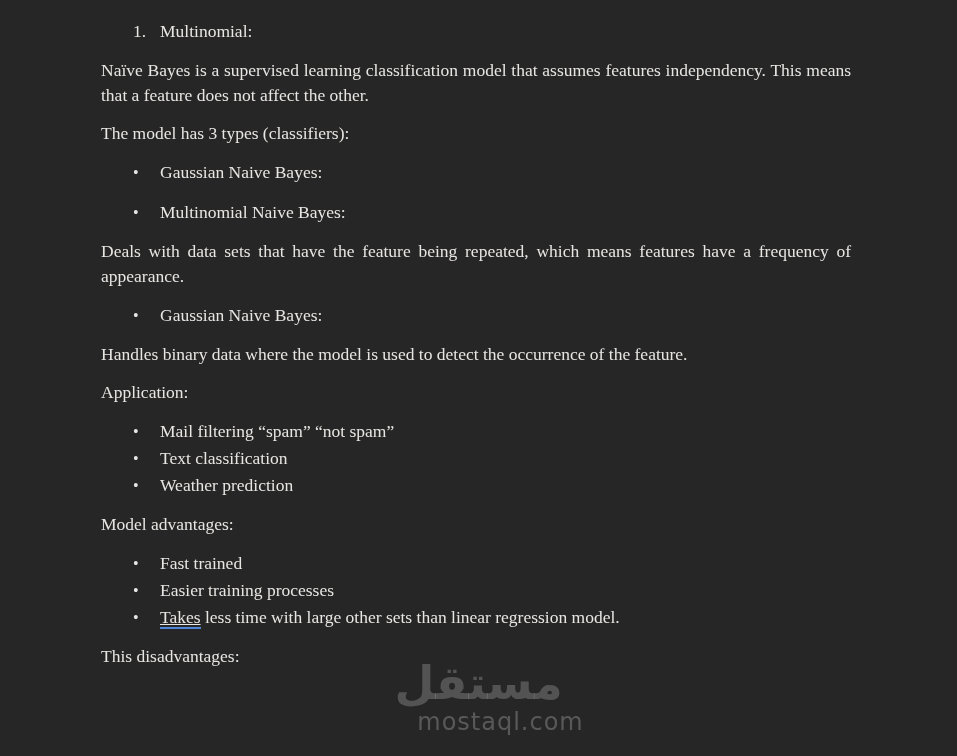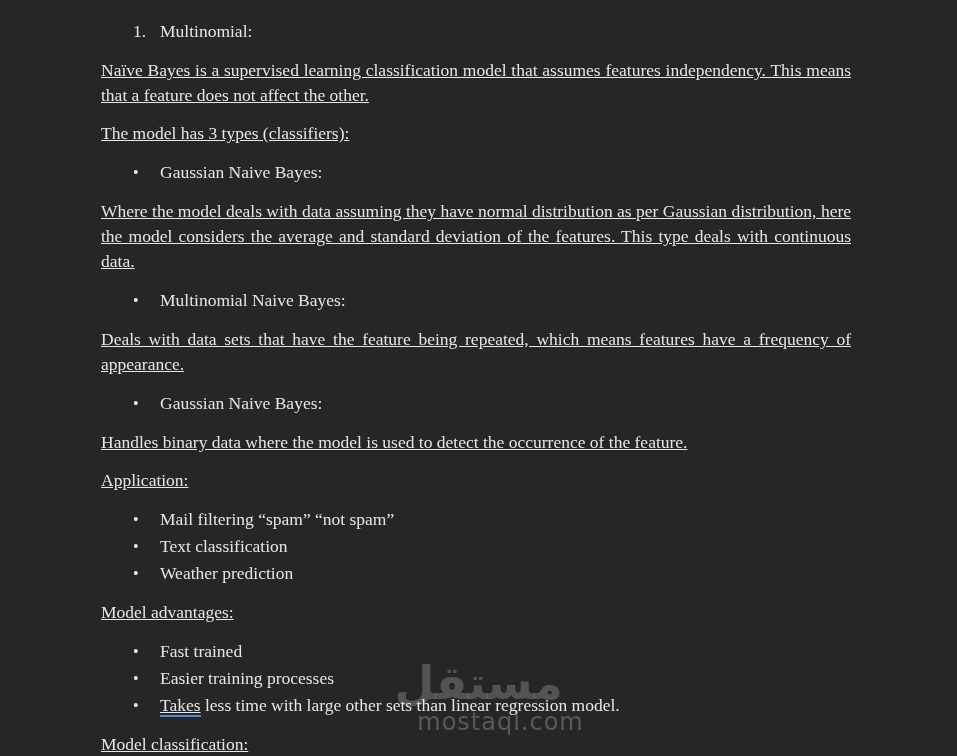--- a/index.html
+++ b/index.html
@@ -23,21 +23,20 @@
     position: absolute;
     left: 101px;
     top: 0;
     width: 750px;
     padding-top: 18px;
     z-index: 1;
   }
   .para {
     line-height: 25px;
     margin: 12px 0 13px 0;
-    text-decoration: underline;
   }
   .para.justify {
     text-align: justify;
   }
   .numbered-heading {
     position: relative;
     line-height: 27px;
     margin: 0 0 13px 0;
     padding-left: 59px;
   }
@@ -116,21 +115,20 @@
 
     <p class="para justify">Naïve Bayes is a supervised learning classification model that assumes features independency. This means that a feature does not affect the other.</p>
 
     <p class="para">The model has 3 types (classifiers):</p>
 
     <div class="bullet-item spaced">
       <span class="bullet">•</span>
       <span>Gaussian Naive Bayes:</span>
     </div>
 
-    <p class="para justify">Where the model deals with data assuming they have normal distribution as per Gaussian distribution, here the model considers the average and standard deviation of the features. This type deals with continuous data.</p>
 
     <div class="bullet-item spaced">
       <span class="bullet">•</span>
       <span>Multinomial Naive Bayes:</span>
     </div>
 
     <p class="para justify">Deals with data sets that have the feature being repeated, which means features have a frequency of appearance.</p>
 
     <div class="bullet-item spaced">
       <span class="bullet">•</span>
@@ -166,16 +164,16 @@
       <div class="bullet-item">
         <span class="bullet">•</span>
         <span>Easier training processes</span>
       </div>
       <div class="bullet-item">
         <span class="bullet">•</span>
         <span class="u-grammar">Takes</span><span> less time with large other sets than linear regression model.</span>
       </div>
     </div>
 
-    <p class="para">Model classification:</p>
+    <p class="para">This disadvantages:</p>
 
   </div>
 </div>
 
 </body></html>

